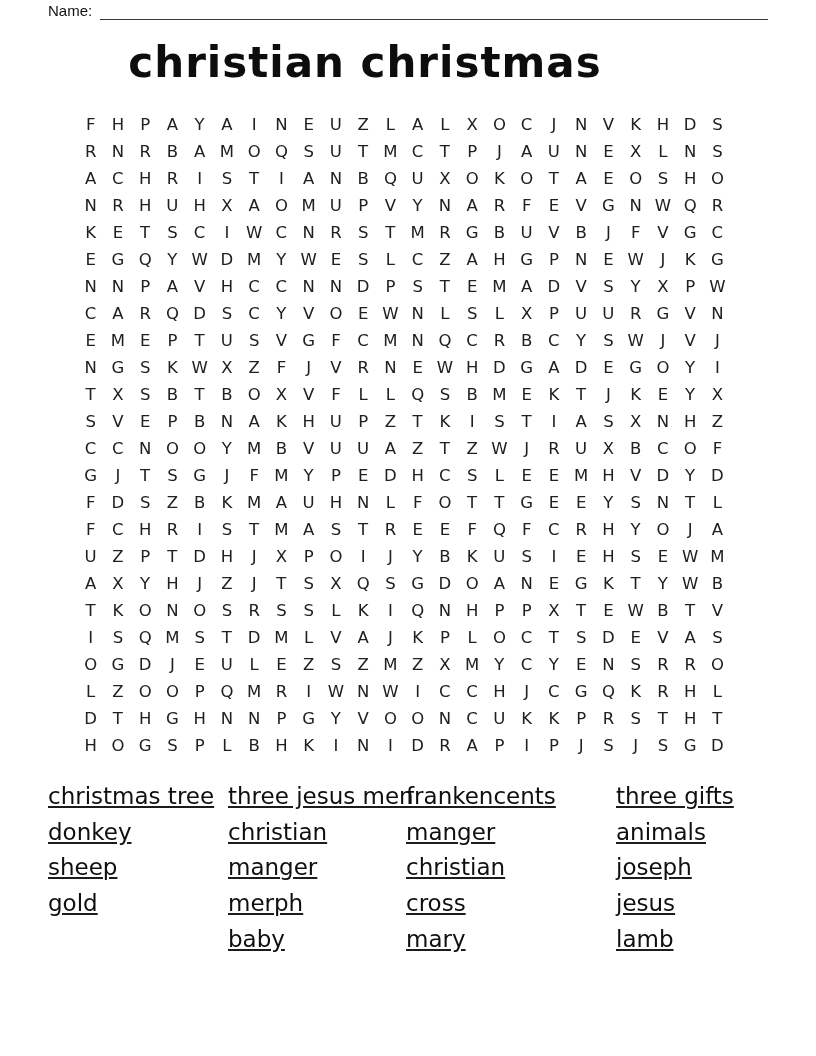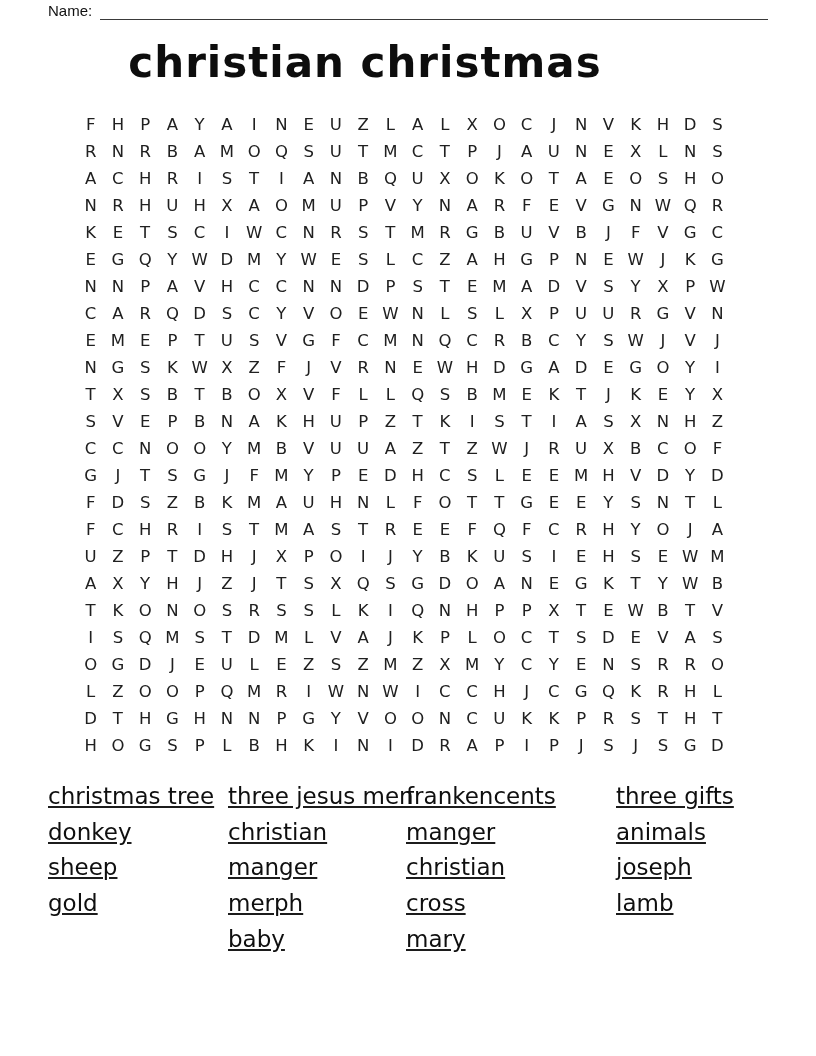--- a/index.html
+++ b/index.html
@@ -753,15 +753,16 @@
       <div class="word-item">frankencents</div>
       <div class="word-item">manger</div>
       <div class="word-item">christian</div>
       <div class="word-item">cross</div>
       <div class="word-item">mary</div>
     </div>
     <div class="word-column col-3">
       <div class="word-item">three gifts</div>
       <div class="word-item">animals</div>
       <div class="word-item">joseph</div>
+      <div class="word-item">jesus</div>
       <div class="word-item">lamb</div>
     </div>
   </div>
 
 </body></html>

